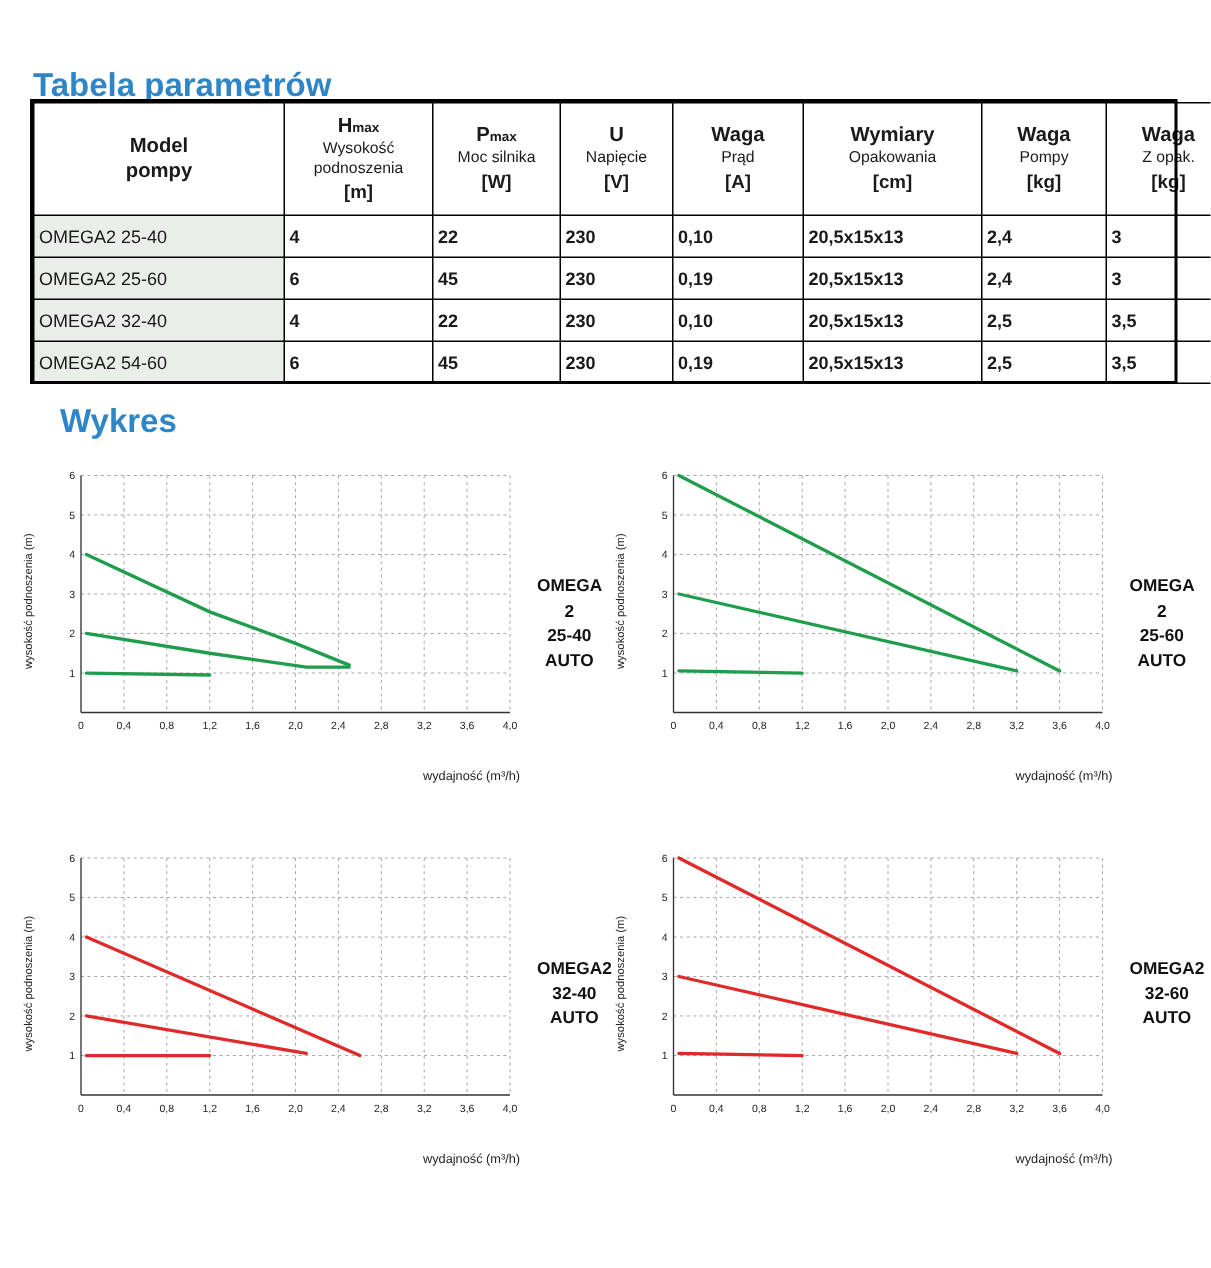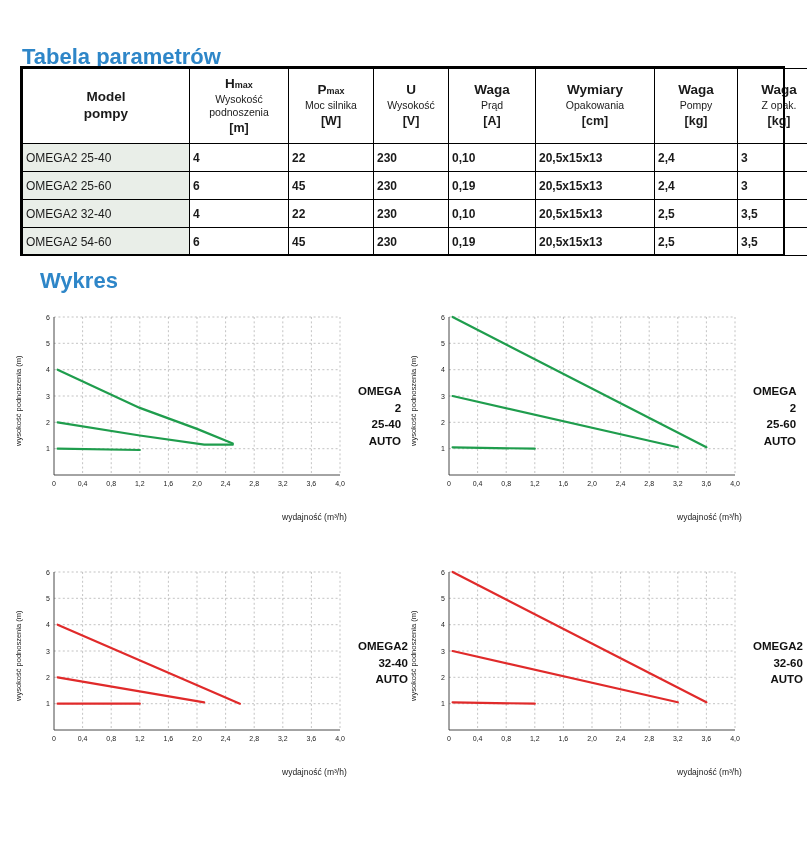--- a/index.html
+++ b/index.html
@@ -101,21 +101,21 @@
 
   
   .chart-block {
     position: absolute;
   }
   .chart-label {
     position: absolute;
     font-size: 11.5px;
     font-weight: bold;
     line-height: 1.45;
-    text-align: right;
+    text-align: center;
     color: #111;
     white-space: pre-line;
   }
   .axis-title-x {
     position: absolute;
     font-size: 8.5px;
     color: #222;
   }
   svg.plot { display: block; }
   .gridline { stroke: #9b9b9b; stroke-width: 0.6; stroke-dasharray: 2 2.4; }
@@ -143,21 +143,21 @@
           <span class="hdr-sub">Wysokość podnoszenia</span>
           <span class="hdr-unit">[m]</span>
         </th>
         <th style="width:78px">
           <span class="hdr-main">P</span><span class="hdr-sup">max</span>
           <span class="hdr-sub">Moc silnika</span>
           <span class="hdr-unit">[W]</span>
         </th>
         <th style="width:68px">
           <span class="hdr-main">U</span>
-          <span class="hdr-sub">Wysokość</span>
+          <span class="hdr-sub">Napięcie</span>
           <span class="hdr-unit">[V]</span>
         </th>
         <th style="width:80px">
           <span class="hdr-main">Waga</span>
           <span class="hdr-sub">Prąd</span>
           <span class="hdr-unit">[A]</span>
         </th>
         <th style="width:112px">
           <span class="hdr-main">Wymiary</span>
           <span class="hdr-sub">Opakowania</span>

